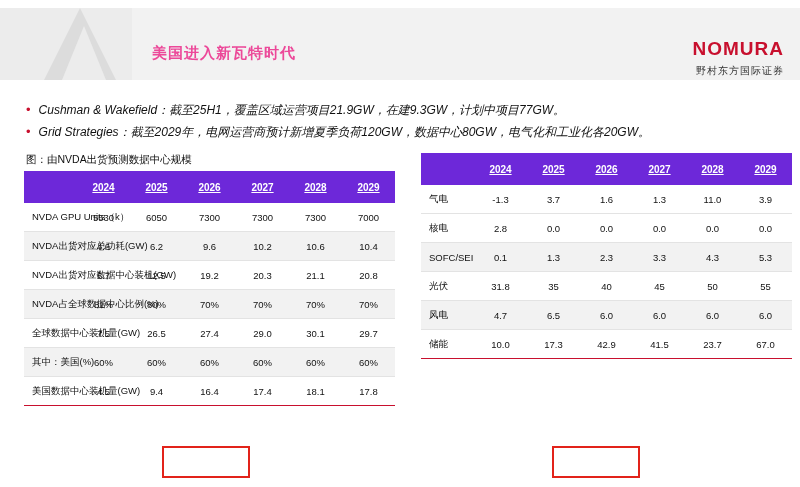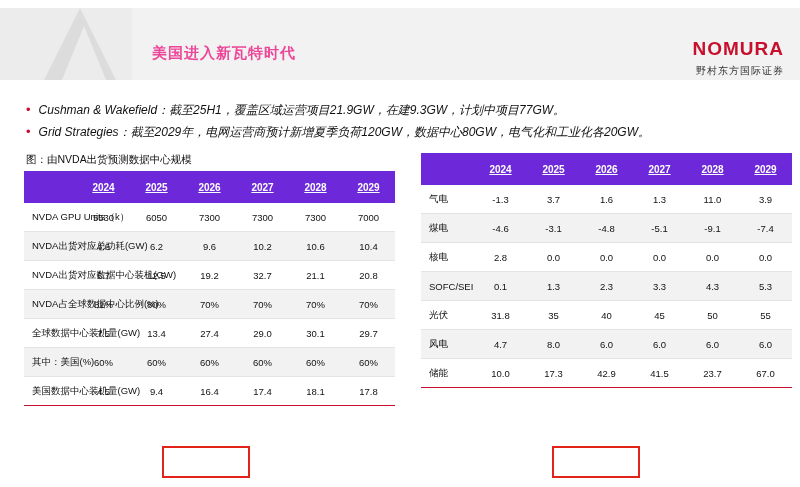--- a/index.html
+++ b/index.html
@@ -164,37 +164,37 @@
           <td>9.6</td>
           <td>10.2</td>
           <td>10.6</td>
           <td>10.4</td>
         </tr>
         <tr>
           <td class="lbl">NVDA出货对应数据中心装机(GW)</td>
           <td>6.7</td>
           <td>12.5</td>
           <td>19.2</td>
-          <td>32.7</td>
+          <td>20.3</td>
           <td>21.1</td>
           <td>20.8</td>
         </tr>
         <tr class="alt">
           <td class="lbl">NVDA占全球数据中心比例(%)</td>
           <td>81%</td>
           <td>80%</td>
           <td>70%</td>
           <td>70%</td>
           <td>70%</td>
           <td>70%</td>
         </tr>
         <tr>
           <td class="lbl">全球数据中心装机量(GW)</td>
           <td>7.5</td>
-          <td>13.4</td>
+          <td>26.5</td>
           <td>27.4</td>
           <td>29.0</td>
           <td>30.1</td>
           <td>29.7</td>
         </tr>
         <tr class="alt">
           <td class="lbl">其中：美国(%)</td>
           <td>60%</td>
           <td>60%</td>
           <td>60%</td>
@@ -231,29 +231,20 @@
       <tbody>
         <tr>
           <td class="lbl">气电</td>
           <td>-1.3</td>
           <td>3.7</td>
           <td>1.6</td>
           <td>1.3</td>
           <td>11.0</td>
           <td>3.9</td>
         </tr>
-        <tr class="alt">
-          <td class="lbl">煤电</td>
-          <td>-4.6</td>
-          <td>-3.1</td>
-          <td>-4.8</td>
-          <td>-5.1</td>
-          <td>-9.1</td>
-          <td>-7.4</td>
-        </tr>
         <tr>
           <td class="lbl">核电</td>
           <td>2.8</td>
           <td>0.0</td>
           <td>0.0</td>
           <td>0.0</td>
           <td>0.0</td>
           <td>0.0</td>
         </tr>
         <tr class="alt">
@@ -270,21 +261,21 @@
           <td>31.8</td>
           <td>35</td>
           <td>40</td>
           <td>45</td>
           <td>50</td>
           <td>55</td>
         </tr>
         <tr class="alt">
           <td class="lbl">风电</td>
           <td>4.7</td>
-          <td>8.0</td>
+          <td>6.5</td>
           <td>6.0</td>
           <td>6.0</td>
           <td>6.0</td>
           <td>6.0</td>
         </tr>
         <tr>
           <td class="lbl">储能</td>
           <td>10.0</td>
           <td>17.3</td>
           <td>42.9</td>

